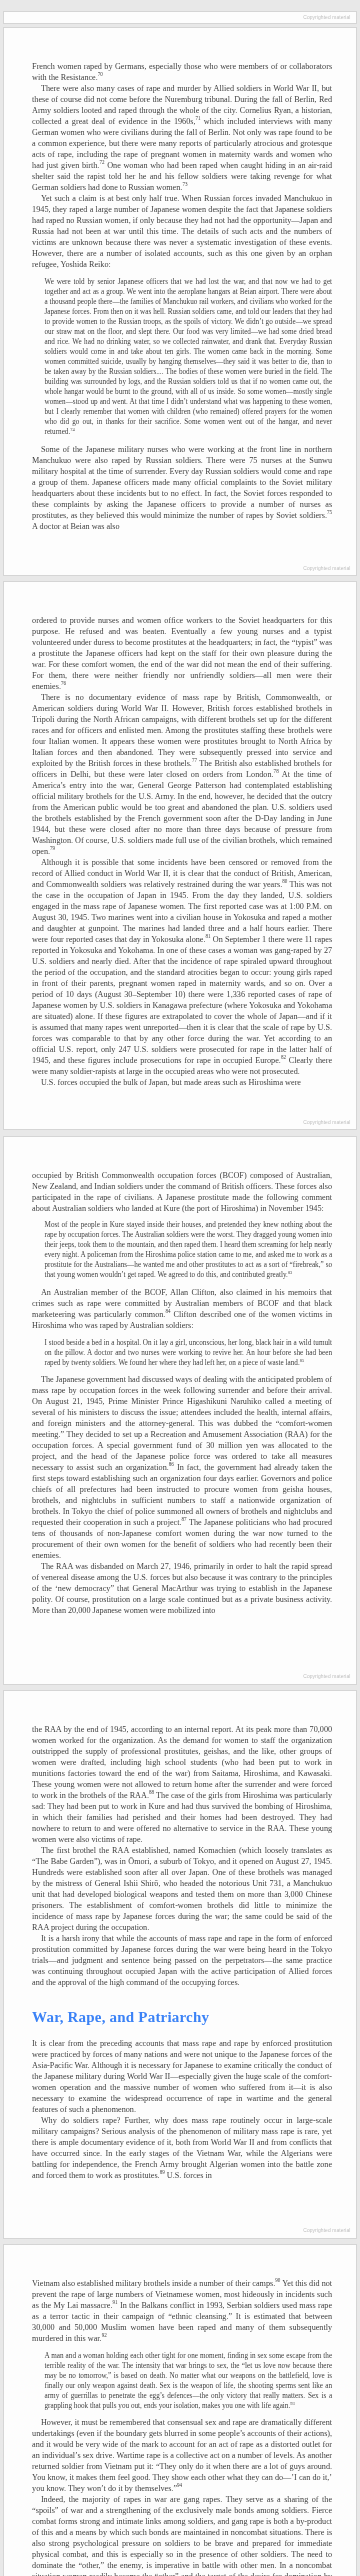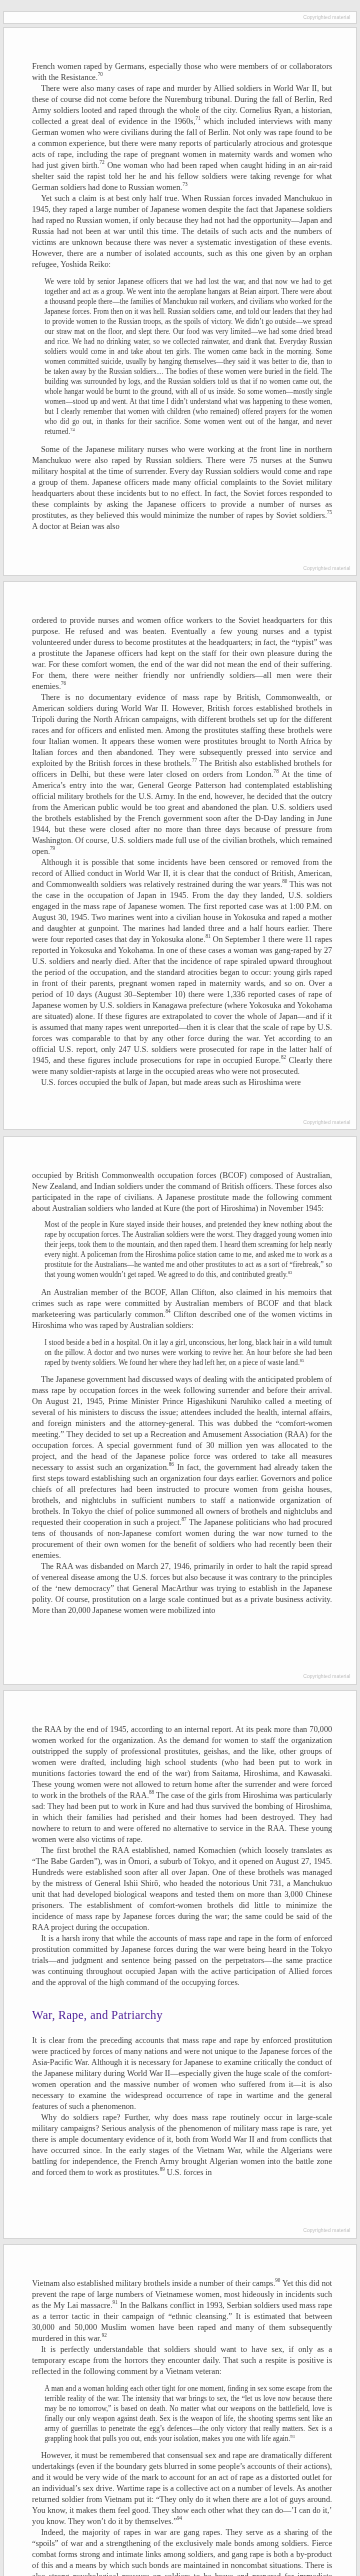--- a/index.html
+++ b/index.html
@@ -48,24 +48,24 @@
   blockquote.bq {
     margin: 6.7px 0 6.7px 12.4px;
     padding: 0;
     font-size: 7.2px;
     line-height: 10px;
     text-align: justify;
     color: #414141;
   }
   h2.section-heading {
     margin: 21.6px 0 12.4px 0;
-    font-size: 12px;
+    font-size: 15px;
     line-height: 1.1;
-    font-weight: normal;
-    color: #4c1d95;
+    font-weight: bold;
+    color: #3b82f6;
     letter-spacing: 0.2px;
   }
   sup { font-size: 62%; line-height: 0; vertical-align: super; }
 </style>
 </head>
 <body>
 
 <div id="doc">
     <div class="page strip">
       <span class="copyright">Copyrighted material</span>
@@ -98,19 +98,18 @@
       <p class="body">the RAA by the end of 1945, according to an internal report. At its peak more than 70,000 women worked for the organization. As the demand for women to staff the organization outstripped the supply of professional prostitutes, geishas, and the like, other groups of women were drafted, including high school students (who had been put to work in munitions factories toward the end of the war) from Saitama, Hiroshima, and Kawasaki. These young women were not allowed to return home after the surrender and were forced to work in the brothels of the RAA.<sup>88</sup> The case of the girls from Hiroshima was particularly sad: They had been put to work in Kure and had thus survived the bombing of Hiroshima, in which their families had perished and their homes had been destroyed. They had nowhere to return to and were offered no alternative to service in the RAA. These young women were also victims of rape.</p>
       <p class="body indent">The first brothel the RAA established, named Komachien (which loosely translates as “The Babe Garden”), was in Ōmori, a suburb of Tokyo, and it opened on August 27, 1945. Hundreds were established soon after all over Japan. One of these brothels was managed by the mistress of General Ishii Shirō, who headed the notorious Unit 731, a Manchukuo unit that had developed biological weapons and tested them on more than 3,000 Chinese prisoners. The establishment of comfort-women brothels did little to minimize the incidence of mass rape by Japanese forces during the war; the same could be said of the RAA project during the occupation.</p>
       <p class="body indent">It is a harsh irony that while the accounts of mass rape and rape in the form of enforced prostitution committed by Japanese forces during the war were being heard in the Tokyo trials—and judgment and sentence being passed on the perpetrators—the same practice was continuing throughout occupied Japan with the active participation of Allied forces and the approval of the high command of the occupying forces.</p>
       <h2 class="section-heading">War, Rape, and Patriarchy</h2>
       <p class="body">It is clear from the preceding accounts that mass rape and rape by enforced prostitution were practiced by forces of many nations and were not unique to the Japanese forces of the Asia-Pacific War. Although it is necessary for Japanese to examine critically the conduct of the Japanese military during World War II—especially given the huge scale of the comfort-women operation and the massive number of women who suffered from it—it is also necessary to examine the widespread occurrence of rape in wartime and the general features of such a phenomenon.</p>
       <p class="body indent">Why do soldiers rape? Further, why does mass rape routinely occur in large-scale military campaigns? Serious analysis of the phenomenon of military mass rape is rare, yet there is ample documentary evidence of it, both from World War II and from conflicts that have occurred since. In the early stages of the Vietnam War, while the Algerians were battling for independence, the French Army brought Algerian women into the battle zone and forced them to work as prostitutes.<sup>89</sup> U.S. forces in</p>
       <span class="copyright">Copyrighted material</span>
     </section>
     <section class="page content">
       <p class="body">Vietnam also established military brothels inside a number of their camps.<sup>90</sup> Yet this did not prevent the rape of large numbers of Vietnamese women, most hideously in incidents such as the My Lai massacre.<sup>91</sup> In the Balkans conflict in 1993, Serbian soldiers used mass rape as a terror tactic in their campaign of “ethnic cleansing.” It is estimated that between 30,000 and 50,000 Muslim women have been raped and many of them subsequently murdered in this war.<sup>92</sup></p>
-      <p class="body indent">It is perfectly understandable that soldiers should want to have sex, if only as a temporary escape from the horrors they encounter daily. That such a respite is positive is reflected in the following comment by a Vietnam veteran:</p>
       <blockquote class="bq">A man and a woman holding each other tight for one moment, finding in sex some escape from the terrible reality of the war. The intensity that war brings to sex, the “let us love now because there may be no tomorrow,” is based on death. No matter what our weapons on the battlefield, love is finally our only weapon against death. Sex is the weapon of life, the shooting sperms sent like an army of guerrillas to penetrate the egg’s defences—the only victory that really matters. Sex is a grappling hook that pulls you out, ends your isolation, makes you one with life again.<sup>93</sup></blockquote>
       <p class="body indent">However, it must be remembered that consensual sex and rape are dramatically different undertakings (even if the boundary gets blurred in some people’s accounts of their actions), and it would be very wide of the mark to account for an act of rape as a distorted outlet for an individual’s sex drive. Wartime rape is a collective act on a number of levels. As another returned soldier from Vietnam put it: “They only do it when there are a lot of guys around. You know, it makes them feel good. They show each other what they can do—’I can do it,’ you know. They won’t do it by themselves.”<sup>94</sup></p>
       <p class="body indent">Indeed, the majority of rapes in war are gang rapes. They serve as a sharing of the “spoils” of war and a strengthening of the exclusively male bonds among soldiers. Fierce combat forms strong and intimate links among soldiers, and gang rape is both a by-product of this and a means by which such bonds are maintained in noncombat situations. There is also strong psychological pressure on soldiers to be brave and prepared for immediate physical combat, and this is especially so in the presence of other soldiers. The need to dominate the “other,” the enemy, is imperative in battle with other men. In a noncombat situation women readily become the “other” and the target of the desire for domination by groups of tightly bonded men. The violation of the bodies of women becomes the means by which such a sense of domination is affirmed and reaffirmed. In an extreme situation such as war, in which the killing of the enemy is regarded as an act worthy of praise, the moral basis for the condemnation of crimes such as rape falls away, and the moral codes adhered to by soldiers in peacetime lose their validity.</p>
     </section>
   </div>
 
 
 </body></html>

